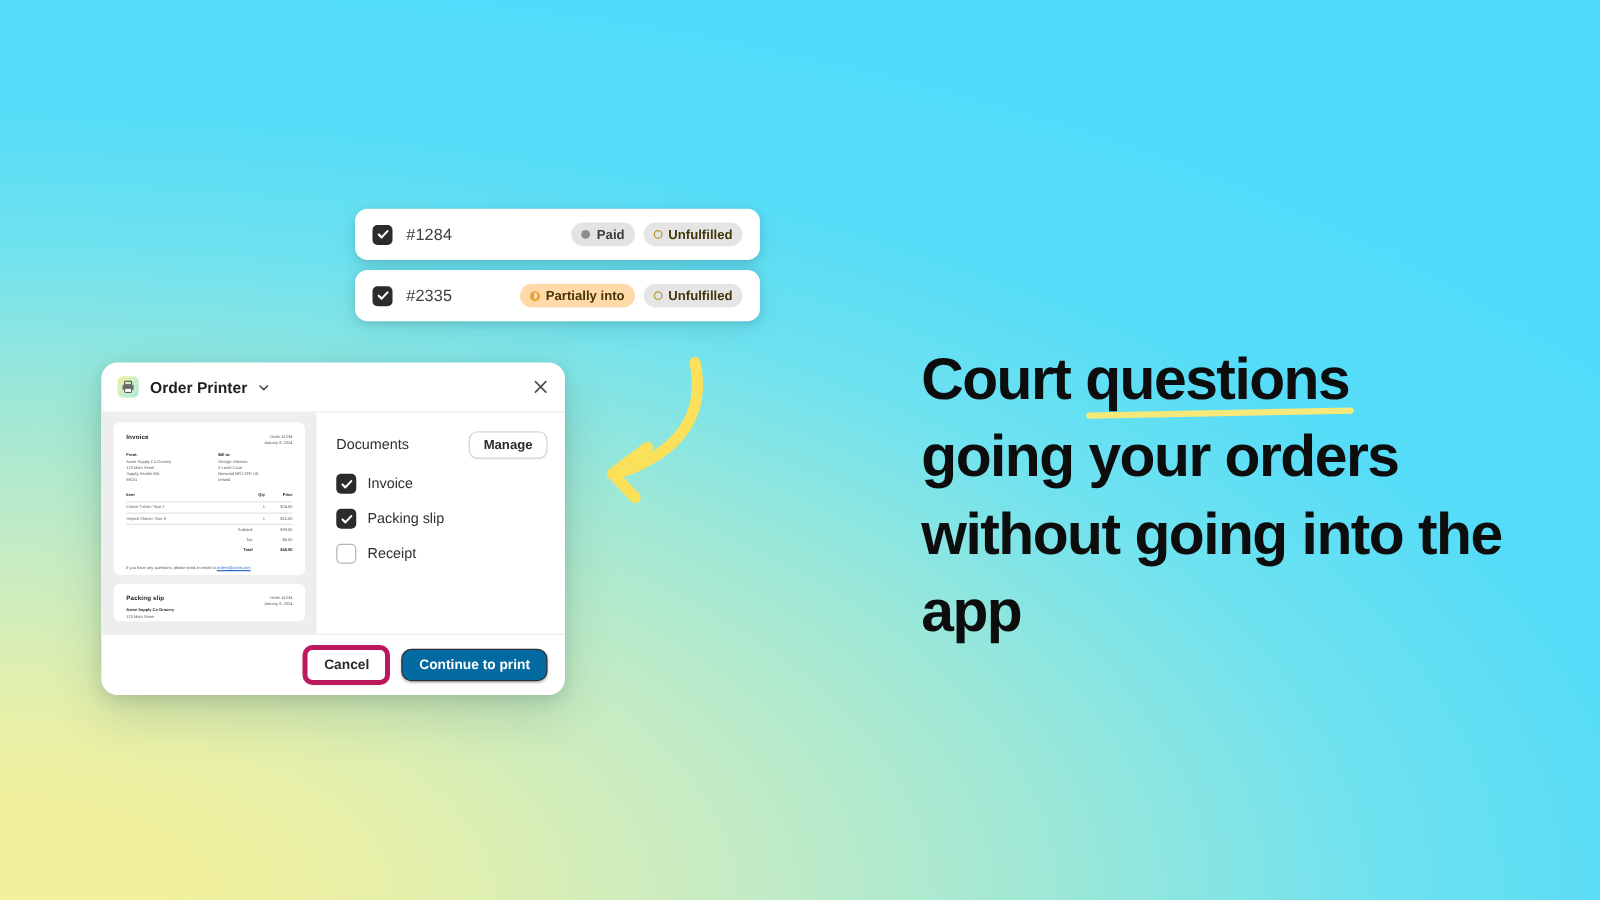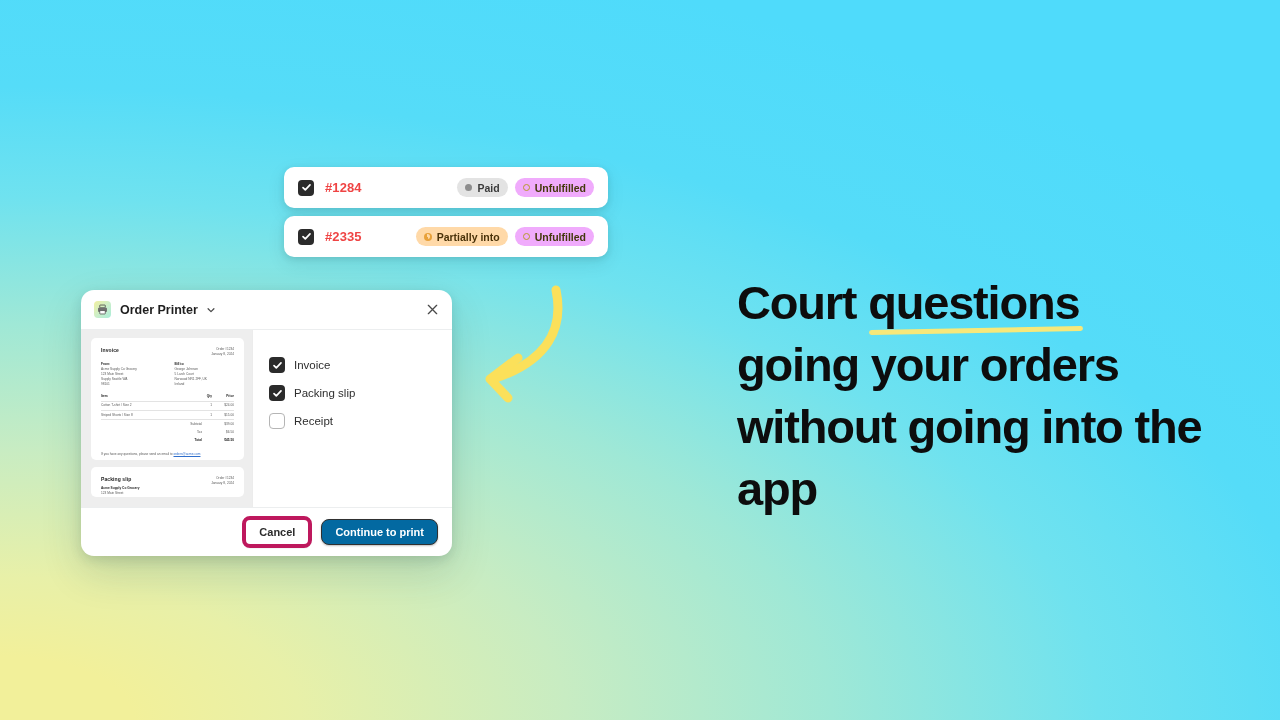--- a/index.html
+++ b/index.html
@@ -42,38 +42,38 @@
   }
   .checkbox svg { display:block; }
   .checkbox.unchecked {
     background: #ffffff;
     border: 1.5px solid #b5b5b5;
     box-sizing: border-box;
   }
   .order-id {
     margin-left: 11px;
     font-size: 13px;
-    font-weight: 700;
-    color: #ef4444;
+    font-weight: 400;
+    color: #404040;
     letter-spacing: .1px;
   }
   .badges { margin-left: auto; display: flex; gap: 7px; align-items: center; }
   .badge {
     display: inline-flex; align-items: center; gap: 5px;
     height: 19px;
     padding: 0 8px;
     border-radius: 10px;
     font-size: 10.5px;
     font-weight: 600;
     white-space: nowrap;
     justify-content: center;
   }
   .badge.paid { background: #e3e3e3; color: #3b3b3b; }
   .badge.partial { background: #ffd9a8; color: #4a3209; }
-  .badge.unfulfilled { background: #f0abfc; color: #43380b; }
+  .badge.unfulfilled { background: #e5e5e5; color: #43380b; }
   .dot-filled { width: 7px; height: 7px; border-radius: 50%; background: #8c8c8c; flex:0 0 auto;}
   .dot-ring { width: 7px; height: 7px; border-radius: 50%; border: 1.6px solid #b79a2e; box-sizing: border-box; flex:0 0 auto;}
   .dot-partial {
     width: 8px; height: 8px; border-radius: 50%;
     background: #e8a13a; flex: 0 0 auto; position: relative;
   }
   .dot-partial::after {
     content:""; position:absolute; left:1.5px; top:1.5px;
     width:5px; height:5px; border-radius:50%;
     background: conic-gradient(#ffd9a8 0 50%, transparent 0 100%);
@@ -346,20 +346,24 @@
               <div class="tline">January 8, 2024</div>
             </div>
           </div>
           <div class="tline b">Acme Supply Co Grocery</div>
           <div class="tline">123 Main Street</div>
         </div>
 
       </div>
 
       <div class="docs-pane">
+        <div class="docs-head">
+          <span class="docs-label">Documents</span>
+          <button class="manage-btn">Manage</button>
+        </div>
 
         <div class="doc-opt">
           <span class="checkbox">
             <svg width="11" height="11" viewBox="0 0 11 11">
               <path d="M2 5.6 L4.3 7.9 L9 2.9" stroke="#ffffff" stroke-width="1.7" fill="none" stroke-linecap="round" stroke-linejoin="round"></path>
             </svg>
           </span>
           <span class="lbl">Invoice</span>
         </div>
 

